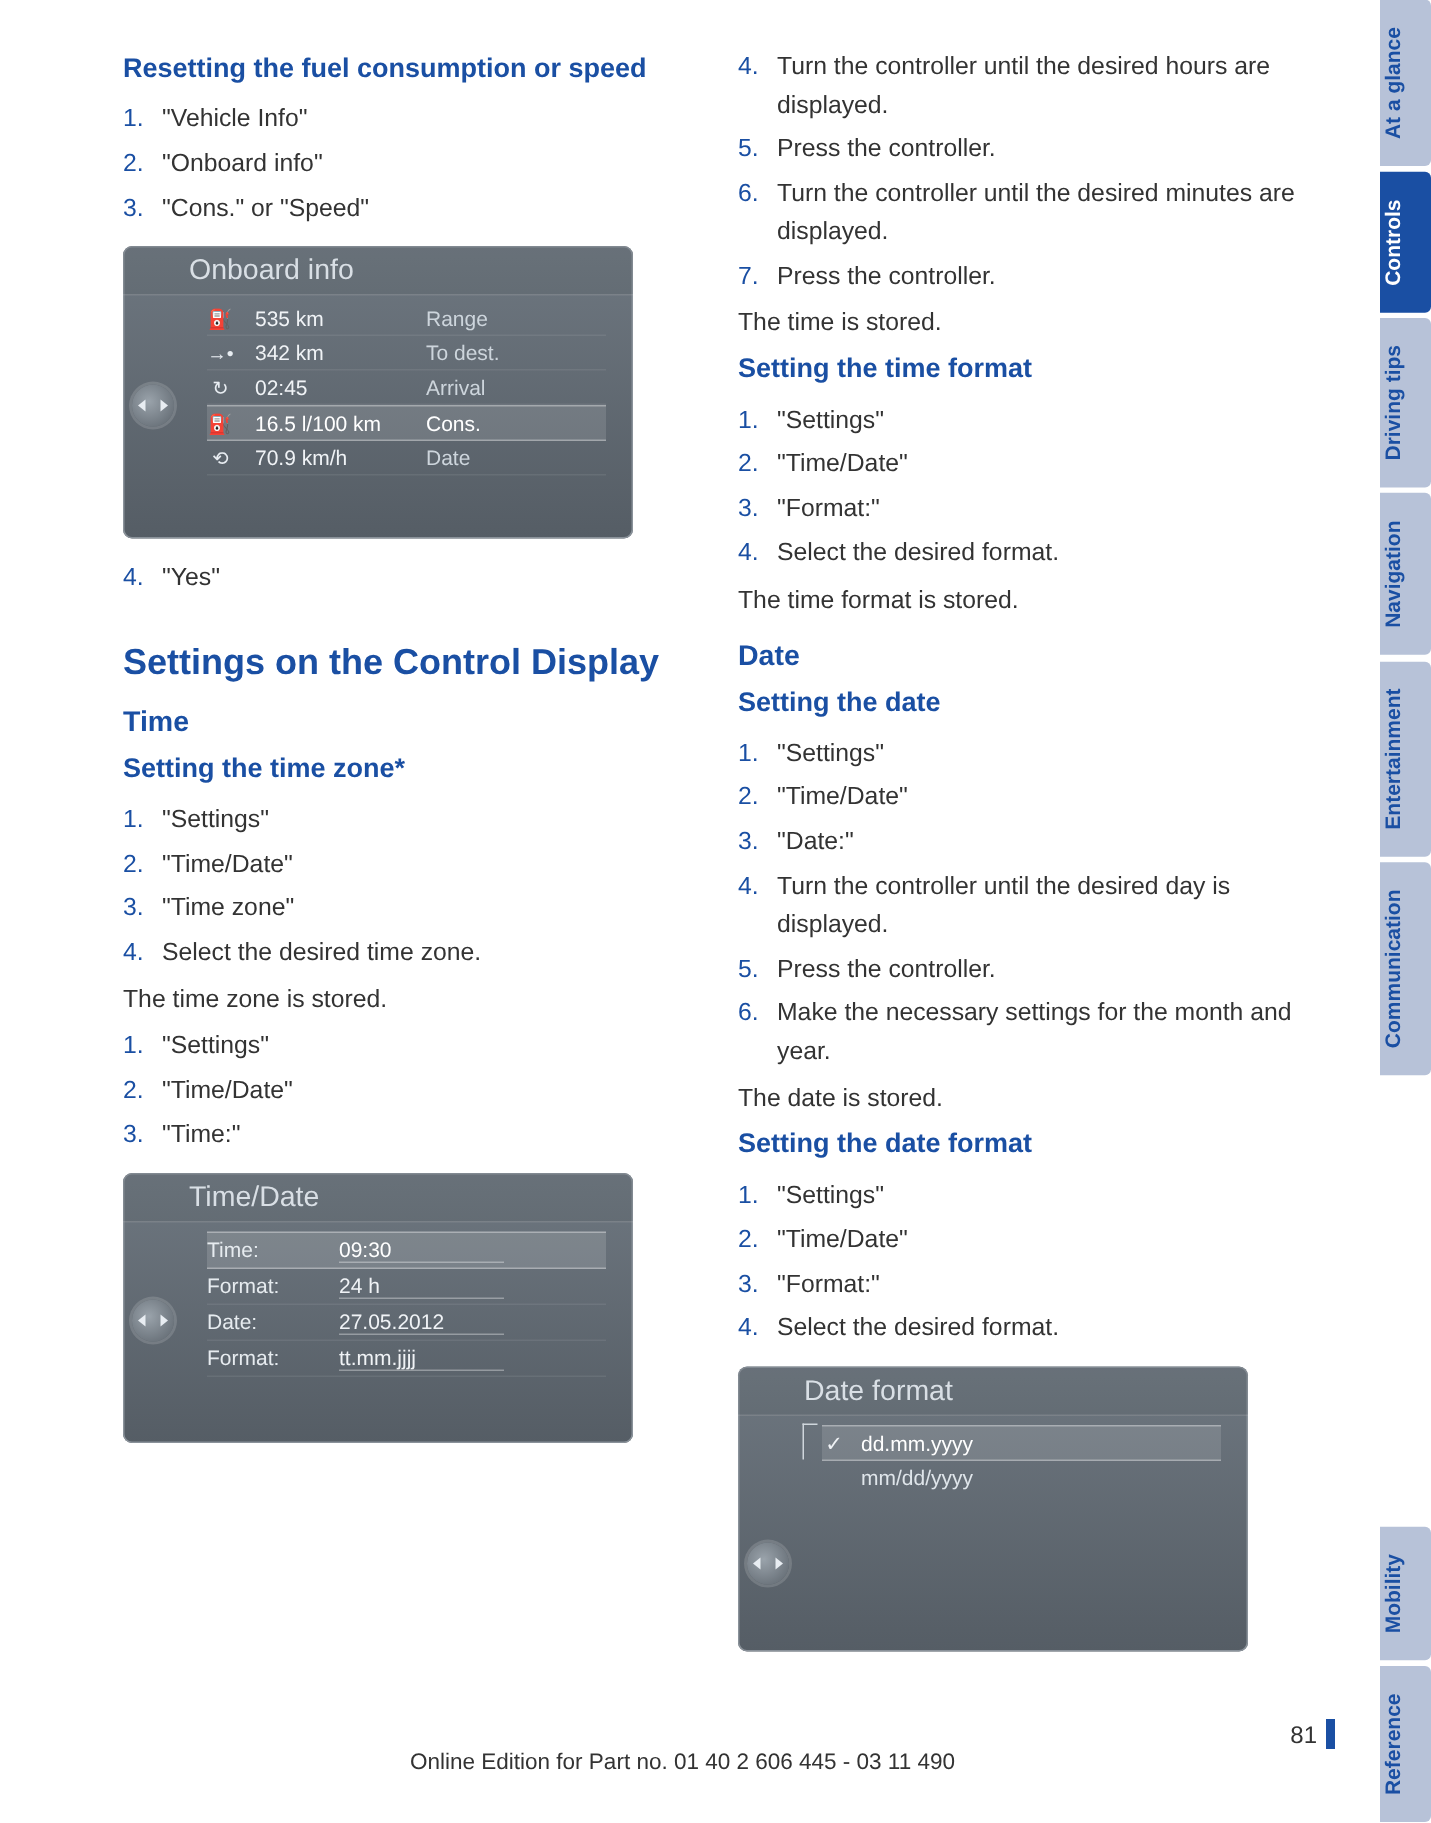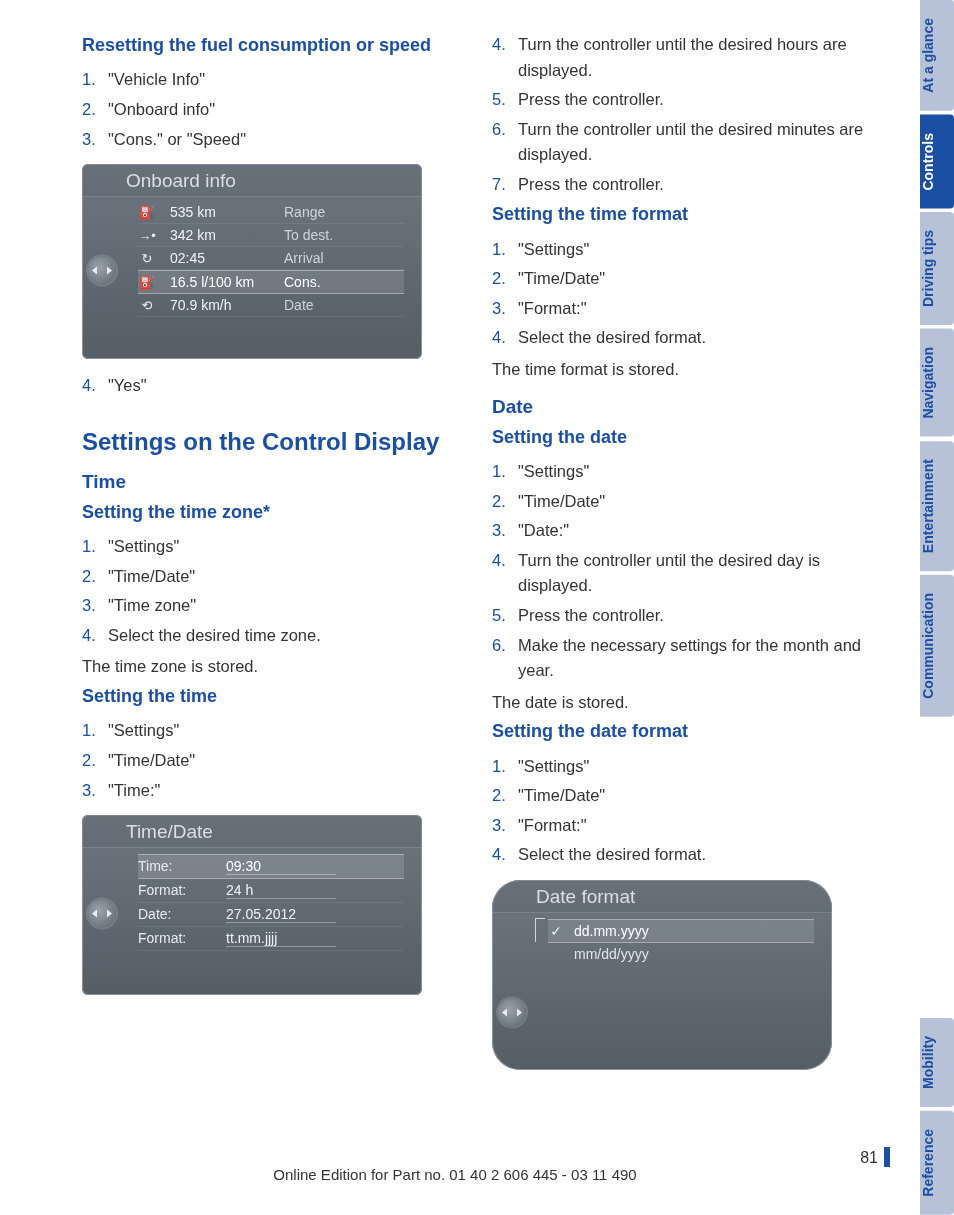--- a/index.html
+++ b/index.html
@@ -31,21 +31,21 @@
   .knob::before { left:4px; border-right:5px solid #e8edf2;}
   .knob::after { right:4px; border-left:5px solid #e8edf2;}
 
   .screen2 .screen-body { padding: 0 18px 26px 56px; }
   .trow { display:flex; gap:18px; padding:3px 0; border-bottom:1px solid rgba(255,255,255,.08);}
   .trow .k { width:70px; color:#e6ebef;}
   .trow .v { width:110px; color:#f0f3f6; border-bottom:1px solid rgba(255,255,255,.35);}
   .trow.hl { background: rgba(255,255,255,.14); border-top:1px solid rgba(255,255,255,.35); border-bottom:1px solid rgba(255,255,255,.35);}
   .trow.hl .v { color:#fff; }
 
-  .screen3 { height: 190px; border-radius: 28px; }
+  .screen3 { height: 190px; }
   .screen3 .screen-body { padding: 6px 18px 26px 56px; }
   .opt { display:flex; align-items:center; gap:10px; padding:3px 0;}
   .opt .chk { width:16px; text-align:center; color:#f0f3f6; }
   .opt.hl { background: rgba(255,255,255,.12); border-top:1px solid rgba(255,255,255,.35); border-bottom:1px solid rgba(255,255,255,.35); color:#fff;}
   .bracket { position:absolute; left:43px; top:38px; width:10px; height:24px; border-left:1px solid #cfd6dc; border-top:1px solid #cfd6dc; }
 
   
   .tabs { position:absolute; right:0; top:0; width:34px; height:1215px; display:flex; flex-direction:column; }
   .tab { flex:0 0 auto; writing-mode: vertical-rl; transform: rotate(180deg); text-align:center; font-size:14px; font-weight:bold; padding:18px 0; margin-bottom:4px; border-radius:4px 0 0 4px; }
   .tab.light { background:#b7c2d8; color:#1a4fa3; }
@@ -135,21 +135,20 @@
             <span class="num">3.</span>
             <span class="litxt">"Time zone"</span>
           </li>
         <li>
             <span class="num">4.</span>
             <span class="litxt">Select the desired time zone.</span>
           </li>
       </ol>
       <div class="para">The time zone is stored.</div>
 
-      <div class="h3">Setting the time</div>
       <ol>
         <li>
             <span class="num">1.</span>
             <span class="litxt">"Settings"</span>
           </li>
         <li>
             <span class="num">2.</span>
             <span class="litxt">"Time/Date"</span>
           </li>
         <li>
@@ -194,20 +193,21 @@
           </li>
         <li>
             <span class="num">6.</span>
             <span class="litxt">Turn the controller until the desired minutes are displayed.</span>
           </li>
         <li>
             <span class="num">7.</span>
             <span class="litxt">Press the controller.</span>
           </li>
       </ol>
+      <div class="para">The time is stored.</div>
 
       <div class="h3">Setting the time format</div>
       <ol>
         <li>
             <span class="num">1.</span>
             <span class="litxt">"Settings"</span>
           </li>
         <li>
             <span class="num">2.</span>
             <span class="litxt">"Time/Date"</span>

